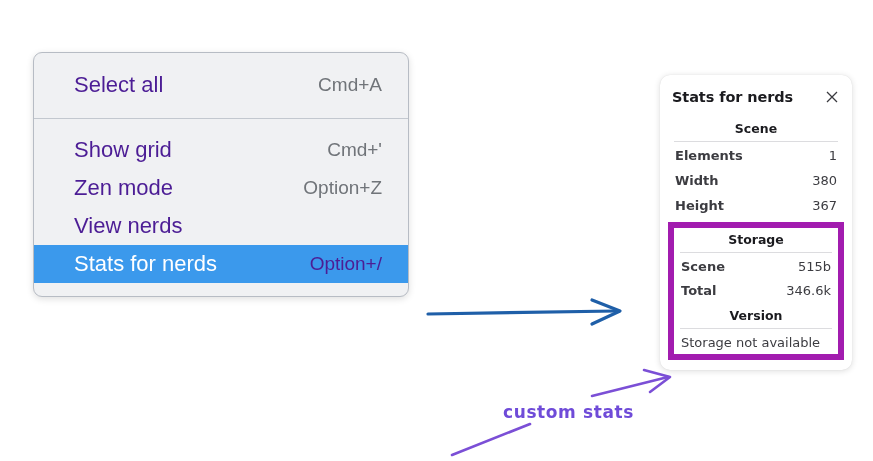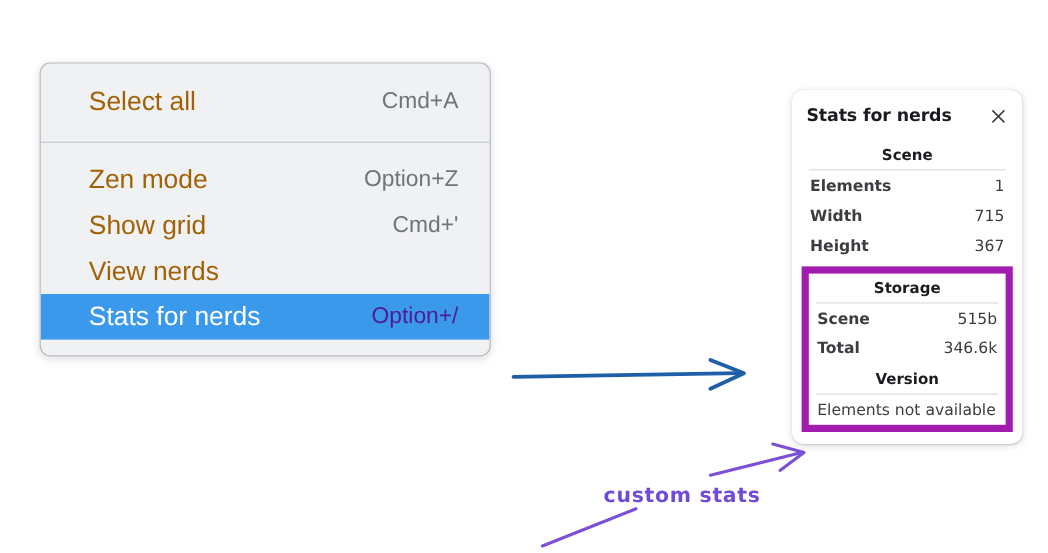--- a/index.html
+++ b/index.html
@@ -64,21 +64,21 @@
     height: 38px;
     padding: 0 26px 0 40px;
     box-sizing: border-box;
     cursor: default;
   }
   .menu-item.selected {
     background: #3b99ec;
   }
   .menu-item-label {
     font-size: 22px;
-    color: #a16207;
+    color: #4c1d95;
     font-weight: 400;
     white-space: nowrap;
   }
   .menu-item.selected .menu-item-label {
     color: #ffffff;
   }
   .menu-item-shortcut {
     font-size: 19px;
     color: #707479;
     font-weight: 400;
@@ -164,26 +164,26 @@
     <div class="menu-item">
       <span class="menu-item-label">Select all</span>
       <span class="menu-item-shortcut">Cmd+A</span>
     </div>
   </div>
 
   <div class="menu-separator"></div>
 
   <div class="menu-group group-bottom">
     <div class="menu-item">
+      <span class="menu-item-label">Show grid</span>
+      <span class="menu-item-shortcut">Cmd+'</span>
+    </div>
+    <div class="menu-item">
       <span class="menu-item-label">Zen mode</span>
       <span class="menu-item-shortcut">Option+Z</span>
-    </div>
-    <div class="menu-item">
-      <span class="menu-item-label">Show grid</span>
-      <span class="menu-item-shortcut">Cmd+'</span>
     </div>
     <div class="menu-item">
       <span class="menu-item-label">View nerds</span>
     </div>
     <div class="menu-item selected">
       <span class="menu-item-label">Stats for nerds</span>
       <span class="menu-item-shortcut">Option+/</span>
     </div>
   </div>
 
@@ -200,21 +200,21 @@
 
   <div>
     <div class="section-heading">Scene</div>
     <div class="section-rule"></div>
     <div class="stat-row">
       <span class="stat-key">Elements</span>
       <span class="stat-val">1</span>
     </div>
     <div class="stat-row">
       <span class="stat-key">Width</span>
-      <span class="stat-val">715</span>
+      <span class="stat-val">380</span>
     </div>
     <div class="stat-row">
       <span class="stat-key">Height</span>
       <span class="stat-val">367</span>
     </div>
   </div>
 
   <div id="custom-stats-box">
 
     <div>
@@ -226,21 +226,21 @@
       </div>
       <div class="stat-row">
         <span class="stat-key">Total</span>
         <span class="stat-val">346.6k</span>
       </div>
     </div>
 
     <div>
       <div class="section-heading">Version</div>
       <div class="section-rule"></div>
-      <div class="note-row">Elements not available</div>
+      <div class="note-row">Storage not available</div>
     </div>
 
   </div>
 
 </div>
 
 <svg id="annotation-layer" viewBox="0 0 873 461">
 
   <g>
     <path d="M428 314 L616 311" stroke="#1f5fa8" stroke-width="3.2" fill="none" stroke-linecap="round"></path>

